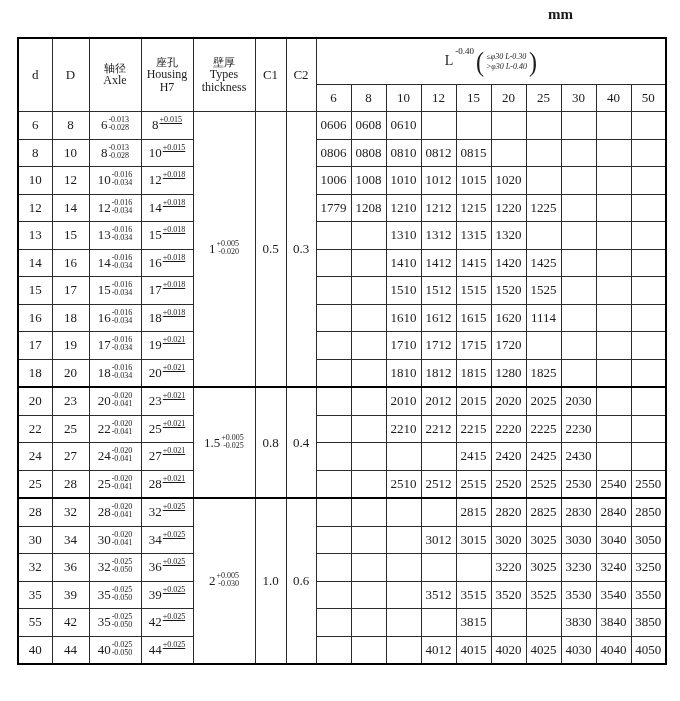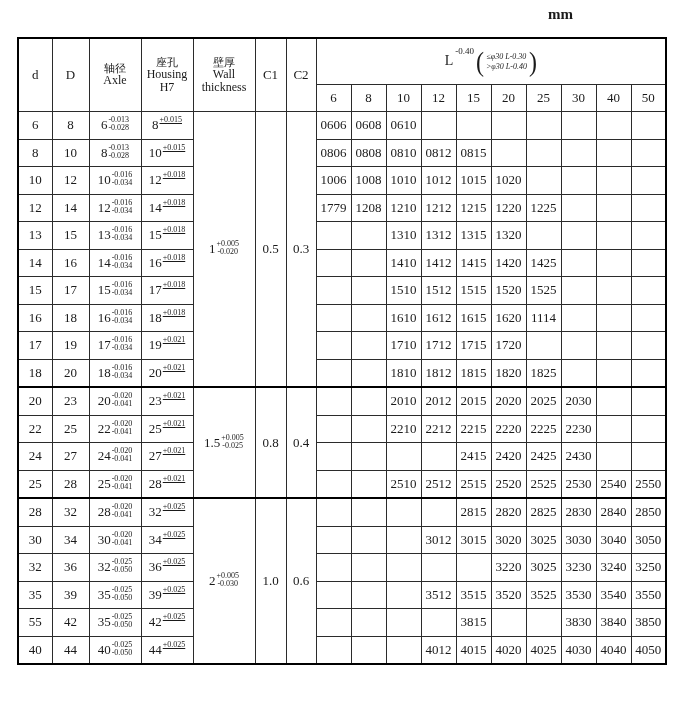--- a/index.html
+++ b/index.html
@@ -22,21 +22,21 @@
   }
   thead tr.main-row th{height:45px;}
   thead tr.sizes-row th{height:26px;}
   tbody tr td{height:26.5px;}
   tr.group-start td{border-top:2px solid #000;}
   .zh{font-size:11px;display:block;}
   .en{font-size:12px;display:block;}
   
   .fit{display:inline-flex;align-items:center;justify-content:center;gap:1px;}
   .nom{font-size:13px;}
-  .tolcol{display:inline-flex;flex-direction:column;font-size:8px;line-height:8px;text-align:center;transform:translateY(-1px);}
+  .tolcol{display:inline-flex;flex-direction:column;font-size:8px;line-height:8px;text-align:right;transform:translateY(-1px);}
   .tolcol.one{transform:translateY(-5px);text-decoration:underline;}
   
   .lhead{display:flex;align-items:center;justify-content:center;gap:2px;}
   .lsym{font-size:14px;}
   .lsub{font-size:9px;align-self:flex-end;margin-bottom:20px;}
   .lparen{font-size:24px;font-weight:300;transform:scaleY(1.15);line-height:22px;}
   .lstack{display:flex;flex-direction:column;font-size:8px;line-height:10px;font-style:italic;text-align:center;}
   .notes{position:absolute;left:17px;top:651px;width:650px;}
   .note-zh{font-size:14.5px;margin:0 0 4px 0;}
   .note-en{font-size:15px;margin:0;}
@@ -74,21 +74,21 @@
         <span class="zh">轴径</span>
         <span class="en">Axle</span>
       </th>
       <th rowspan="2">
         <span class="zh">座孔</span>
         <span class="en">Housing</span>
         <span class="en">H7</span>
       </th>
       <th rowspan="2">
         <span class="zh">壁厚</span>
-        <span class="en">Wall</span>
+        <span class="en">Types</span>
         <span class="en">thickness</span>
       </th>
       <th rowspan="2">C1</th>
       <th rowspan="2">C2</th>
       <th colspan="10">
         <span class="lhead">
           <span class="lsym">L</span>
           <span class="lsub">-0.40</span>
           <span class="lparen">(</span>
           <span class="lstack">
@@ -379,21 +379,21 @@
             <span class="nom">20</span>
             <span class="tolcol one">
               <span>+0.021</span>
             </span>
           </span></td>
         <td></td>
         <td></td>
         <td>1810</td>
         <td>1812</td>
         <td>1815</td>
-        <td>1820</td>
+        <td>1280</td>
         <td>1825</td>
         <td></td>
         <td></td>
         <td></td>
       </tr>
       <tr class="group-start">
         <td>20</td>
         <td>23</td>
         <td><span class="fit">
             <span class="nom">20</span>

